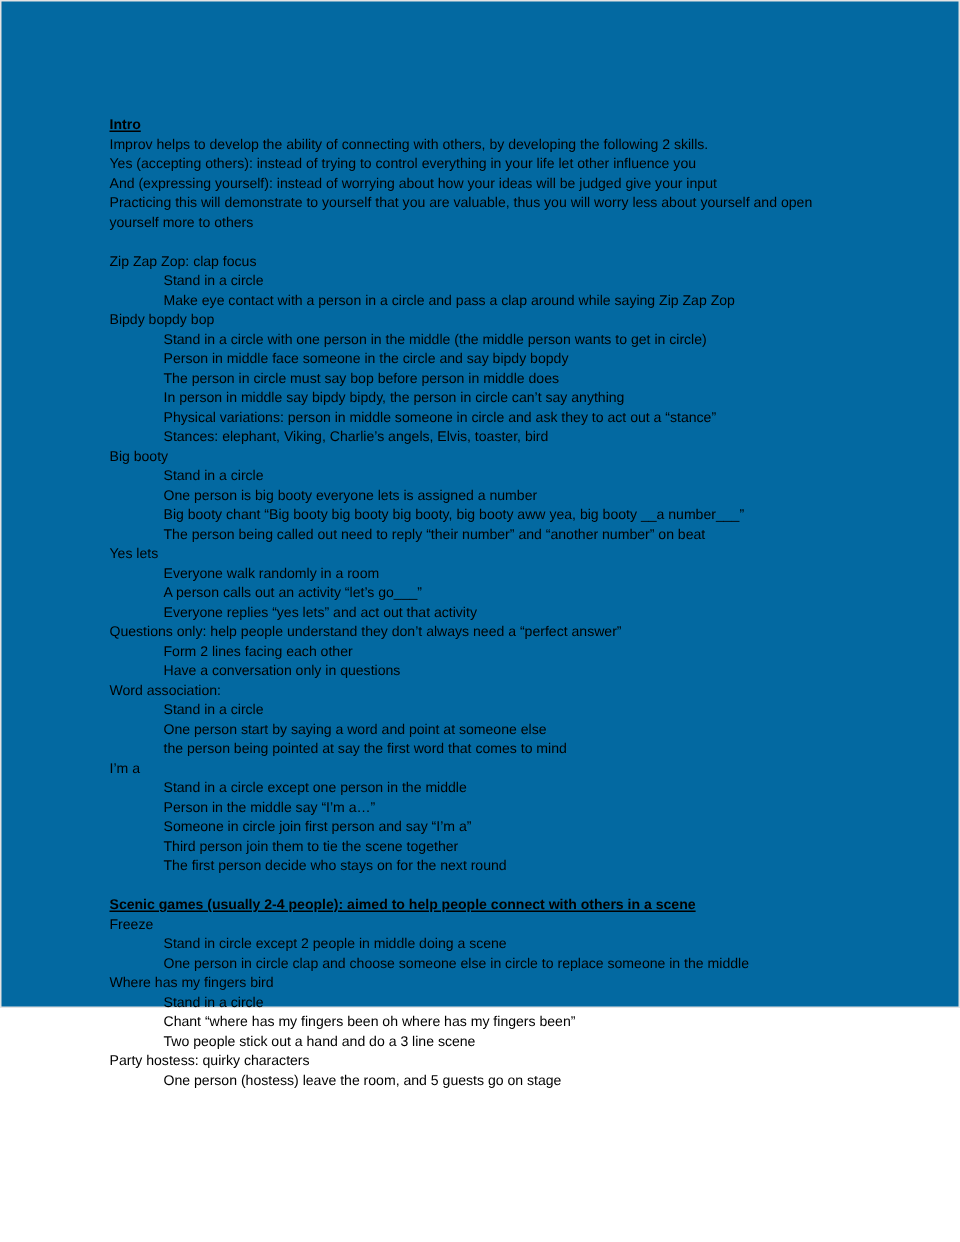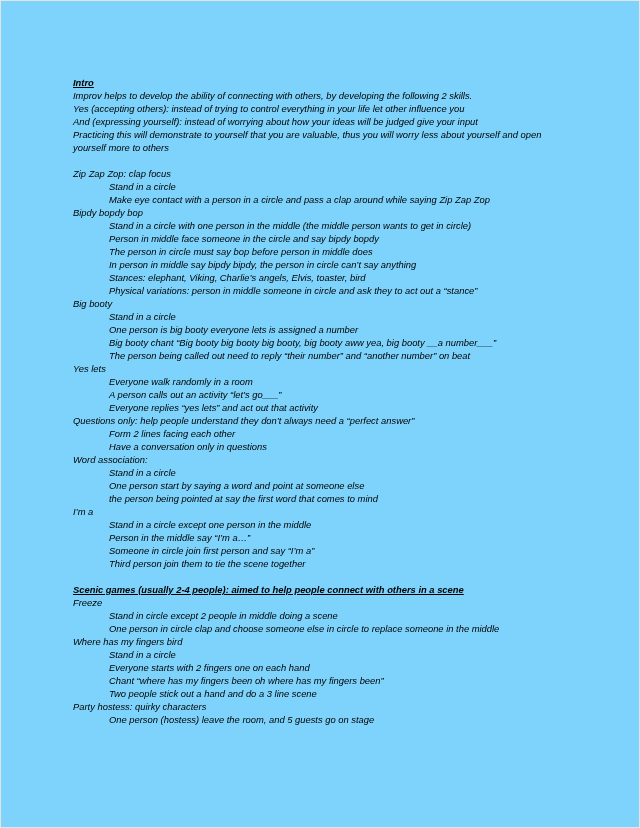--- a/index.html
+++ b/index.html
@@ -9,24 +9,23 @@
   }
   body {
     width: 640px;
     height: 828px;
     overflow: hidden;
     font-family: "Liberation Sans", sans-serif;
   }
   .page {
     box-sizing: border-box;
     width: 640px;
-    height: 828px;
-    background: #7dd3fc;
+    height: 672px;
+    background: #0369a1;
     border: 1px solid #e4e4e4;
-    font-style: italic;
   }
   .content {
     box-sizing: border-box;
     padding: 75px 68px 0 72px;
     width: 100%;
   }
   .line {
     font-size: 9.4px;
     line-height: 13px;
     color: #000000;
@@ -56,22 +55,22 @@
       <div class="line">Practicing this will demonstrate to yourself that you are valuable, thus you will worry less about yourself and open yourself more to others</div>
       <div class="line spacer"></div>
       <div class="line">Zip Zap Zop: clap focus</div>
       <div class="line indent-1">Stand in a circle</div>
       <div class="line indent-1">Make eye contact with a person in a circle and pass a clap around while saying Zip Zap Zop</div>
       <div class="line">Bipdy bopdy bop</div>
       <div class="line indent-1">Stand in a circle with one person in the middle (the middle person wants to get in circle)</div>
       <div class="line indent-1">Person in middle face someone in the circle and say bipdy bopdy</div>
       <div class="line indent-1">The person in circle must say bop before person in middle does</div>
       <div class="line indent-1">In person in middle say bipdy bipdy,  the person in circle can’t say anything</div>
+      <div class="line indent-1">Physical variations: person in middle someone in circle and ask they to act out a “stance”</div>
       <div class="line indent-1">Stances: elephant, Viking, Charlie’s angels, Elvis, toaster, bird</div>
-      <div class="line indent-1">Physical variations: person in middle someone in circle and ask they to act out a “stance”</div>
       <div class="line">Big booty</div>
       <div class="line indent-1">Stand in a circle</div>
       <div class="line indent-1">One person is big booty everyone lets is assigned a number</div>
       <div class="line indent-1">Big booty chant “Big booty big booty big booty, big booty aww yea, big booty __a number___”</div>
       <div class="line indent-1">The person being called out need to reply “their number” and “another number” on beat</div>
       <div class="line">Yes lets</div>
       <div class="line indent-1">Everyone walk randomly in a room</div>
       <div class="line indent-1">A person calls out an activity “let’s go___”</div>
       <div class="line indent-1">Everyone replies “yes lets” and act out that activity</div>
       <div class="line">Questions only: help people understand they don’t always need a “perfect answer”</div>
@@ -79,26 +78,26 @@
       <div class="line indent-1">Have a conversation only in questions</div>
       <div class="line">Word association:</div>
       <div class="line indent-1">Stand in a circle</div>
       <div class="line indent-1">One person start by saying a word and point at someone else</div>
       <div class="line indent-1">the person being pointed at say the first word that comes to mind</div>
       <div class="line">I’m a</div>
       <div class="line indent-1">Stand in a circle except one person in the middle</div>
       <div class="line indent-1">Person in the middle say “I’m a…”</div>
       <div class="line indent-1">Someone in circle join first person and say “I’m a”</div>
       <div class="line indent-1">Third person join them to tie the scene together</div>
+      <div class="line indent-1">The first person decide who stays on for the next round</div>
       <div class="line spacer"></div>
       <div class="line heading">Scenic games (usually 2-4 people): aimed to help people connect with others in a scene</div>
       <div class="line">Freeze</div>
       <div class="line indent-1">Stand in circle except 2 people in middle doing a scene</div>
       <div class="line indent-1">One person in circle clap and choose someone else in circle to replace someone in the middle</div>
       <div class="line">Where has my fingers bird</div>
       <div class="line indent-1">Stand in a circle</div>
-      <div class="line indent-1">Everyone starts with 2 fingers one on each hand</div>
       <div class="line indent-1">Chant “where has my fingers been oh where has my fingers been”</div>
       <div class="line indent-1">Two people stick out a hand and do a 3 line scene</div>
       <div class="line">Party hostess: quirky characters</div>
       <div class="line indent-1">One person (hostess) leave the room, and 5 guests go on stage</div>
     </div>
 </div>
 
 </body></html>

